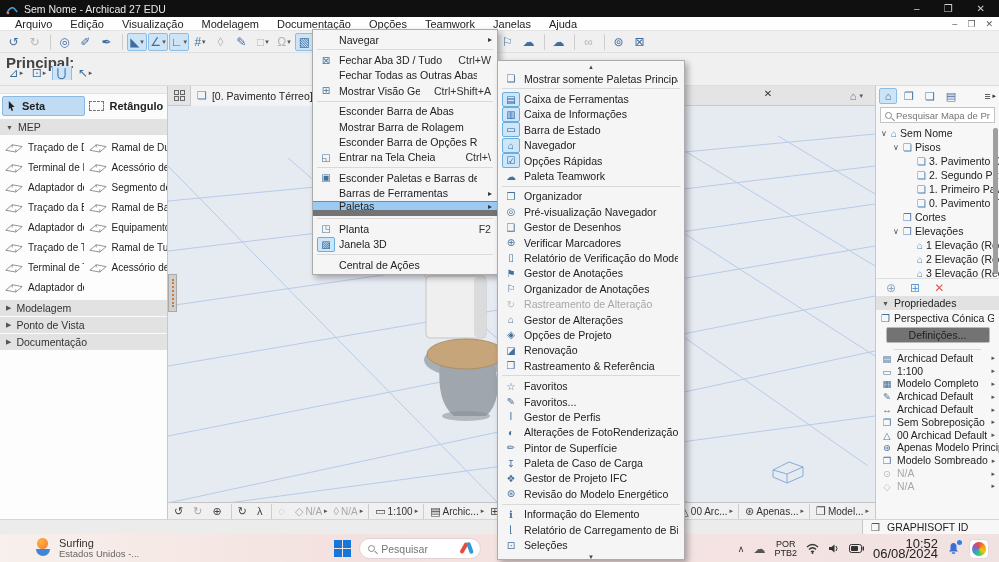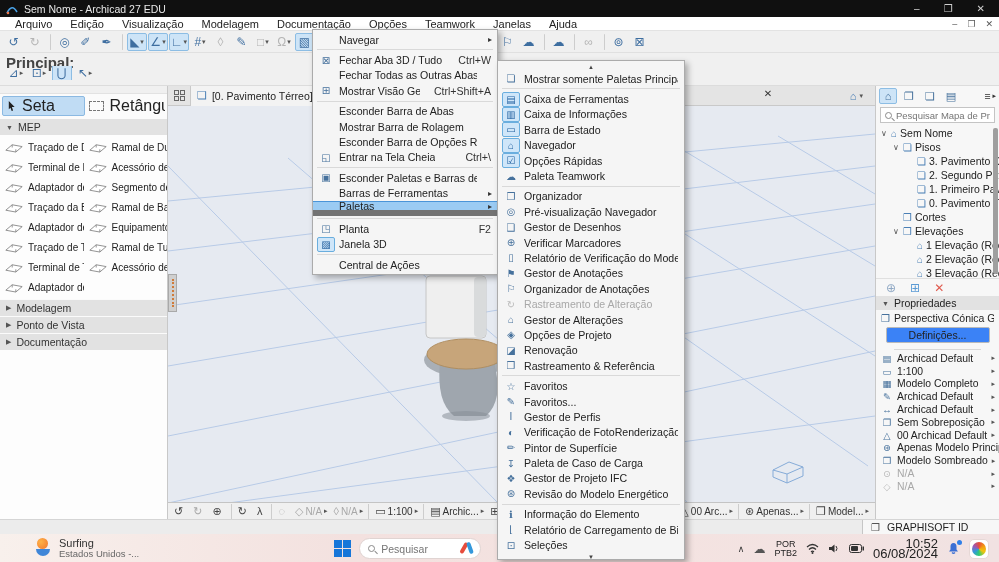--- a/index.html
+++ b/index.html
@@ -29,21 +29,21 @@
   #toolbar2 .tlabel { font-size:15px; color:#444; font-weight:bold; height:12px; }
   #toolbar2 .trow { display:flex; align-items:center; gap:2px; }
   #toolbar2 .tbico { height:19px; }
 
   
   #workspace { display:flex; height:433px; }
   
   #toolbox { width:168px; background:#fbfbfb; border-right:1px solid #c8c8c8; display:flex; flex-direction:column; }
   .lp-topgap { height:8px; background:#f0f0f0; border-bottom:1px solid #e2e2e2; }
   .toptools { display:flex; padding:2px 2px; }
-  .toptool { flex:1; display:flex; align-items:center; gap:6px; height:20px; padding:0 4px; border-radius:2px; font-size:16px; white-space:nowrap; overflow:hidden; }
+  .toptool { flex:1; display:flex; align-items:center; gap:6px; height:20px; padding:0 4px; border-radius:2px; font-size:11px; white-space:nowrap; overflow:hidden;font-weight:bold; }
   .toptool.selected { background:#c0dcf4; border:1px solid #8bb9e2; }
   .dashedrect { width:15px; height:10px; border:1px dashed #777; flex:none; }
   .sechdr { height:16px; background:#e2e2e2; display:flex; align-items:center; gap:5px; padding:0 6px; font-size:10.5px; color:#333; margin-top:1px; }
   .sechdr .tri { font-size:7px; color:#555; }
   .toolgrid { display:grid; grid-template-columns:1fr 1fr; background:#fdfdfd; padding:2px 0; }
   .tool { display:flex; align-items:center; gap:4px; height:20px; padding:0 2px 0 4px; font-size:10px; color:#222; white-space:nowrap; overflow:hidden; }
   .tool svg { flex:none; }
   .toolbox-rest { flex:1; background:#fdfdfd; }
 
   
@@ -88,21 +88,21 @@
   .trow .tico { color:#4a7fb5; font-size:10px; flex:none; }
   .ind0 { padding-left:4px; } .ind1 { padding-left:16px; } .ind2 { padding-left:30px; }
   .treescroll { position:absolute; right:1px; top:4px; width:5px; height:146px; background:#9f9f9f; border-radius:2px; }
   .np-actions { height:18px; display:flex; align-items:center; gap:14px; padding:0 10px; border-top:1px solid #e0e0e0; }
   .np-actions span { font-size:12px; }
   .prop-hdr { height:14px; background:#e2e2e2; display:flex; align-items:center; gap:5px; padding:0 6px; font-size:10.5px; }
   .prop-hdr .tri { font-size:7px; color:#555; }
   .viewrow { height:16px; display:flex; align-items:center; padding:0 5px; gap:4px; }
   .viewrow .vico { color:#46719c; font-size:10px; }
   .viewrow .vname { margin-left:auto; white-space:nowrap; overflow:hidden; }
-  .defbtn { margin:1px auto 2px; width:104px; height:16px; background:#3b82f6; border:1px solid #b9b9b9; border-radius:2px; text-align:center; line-height:15px; font-size:10.5px; }
+  .defbtn { margin:1px auto 2px; width:104px; height:16px; background:#737373; border:1px solid #b9b9b9; border-radius:2px; text-align:center; line-height:15px; font-size:10.5px; }
   .propdivider { height:5px; border-bottom:1px solid #d8d8d8; margin:0 18px 2px; }
   .prow { height:12.8px; display:flex; align-items:center; gap:4px; padding:0 4px 0 5px; font-size:10.4px; white-space:nowrap; overflow:hidden; }
   .prow .pico { width:12px; color:#46719c; font-size:9.5px; text-align:center; flex:none; }
   .prow .arr { margin-left:auto; font-size:7px; color:#555; }
   .prow.disabled { color:#a8a8a8; } .prow.disabled .pico { color:#b8b8b8; }
 
   
   #statusbar { height:15px; background:#ececec; border-top:1px solid #d5d5d5; display:flex; }
   .gsid { margin-left:auto; width:137px; background:#f7f7f7; border-left:1px solid #c6c6c6; display:flex; align-items:center; gap:7px; padding:0 8px; font-size:10.5px; color:#222; }
   .gsid .wico { color:#555; font-size:10px; }
@@ -1109,21 +1109,21 @@
         <span class="mlabel">Favoritos...</span>
       </div>
 
       <div class="mrow">
         <span class="mico">I</span>
         <span class="mlabel">Gestor de Perfis</span>
       </div>
 
       <div class="mrow">
         <span class="mico">◐</span>
-        <span class="mlabel">Verificação de FotoRenderização</span>
+        <span class="mlabel">Alterações de FotoRenderização</span>
       </div>
 
       <div class="mrow">
         <span class="mico">✏</span>
         <span class="mlabel">Pintor de Superfície</span>
       </div>
 
       <div class="mrow">
         <span class="mico">↧</span>
         <span class="mlabel">Paleta de Caso de Carga</span>

